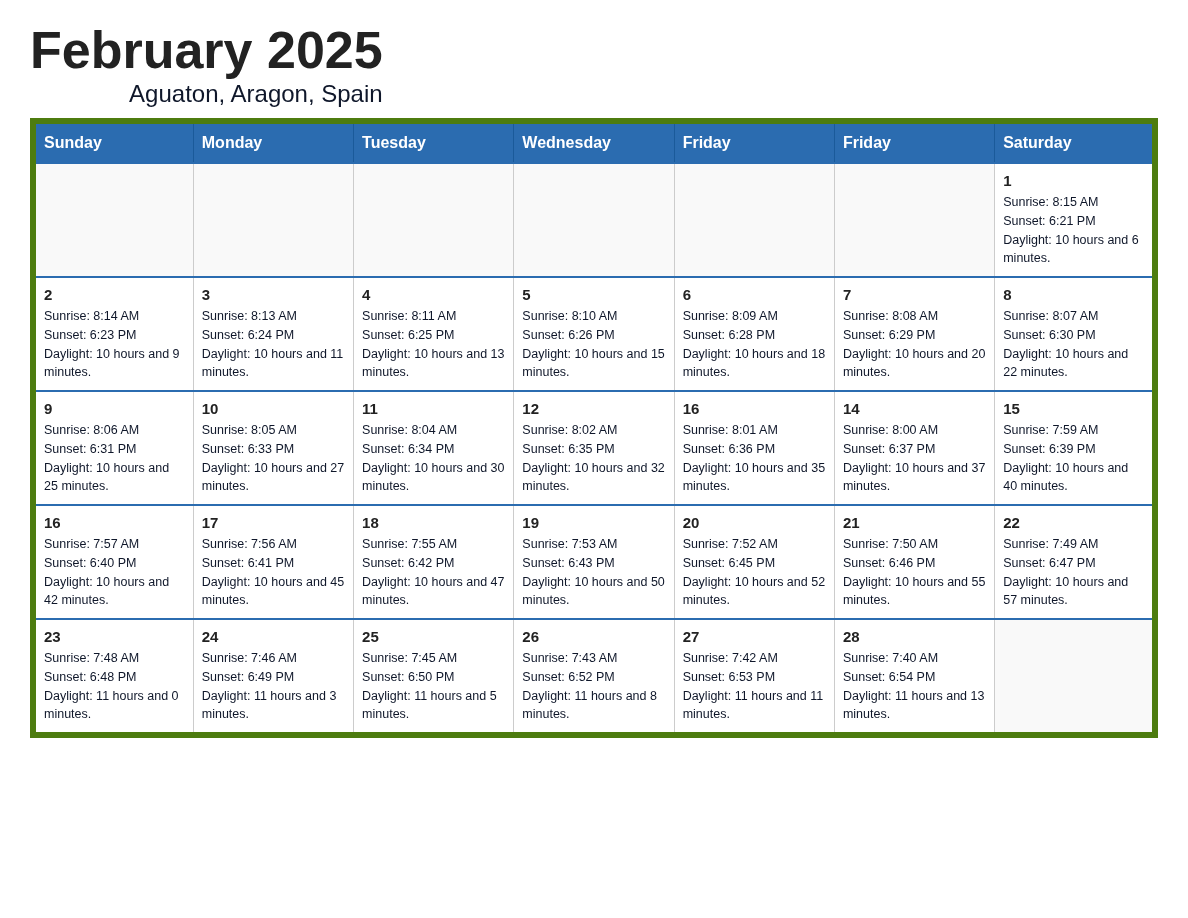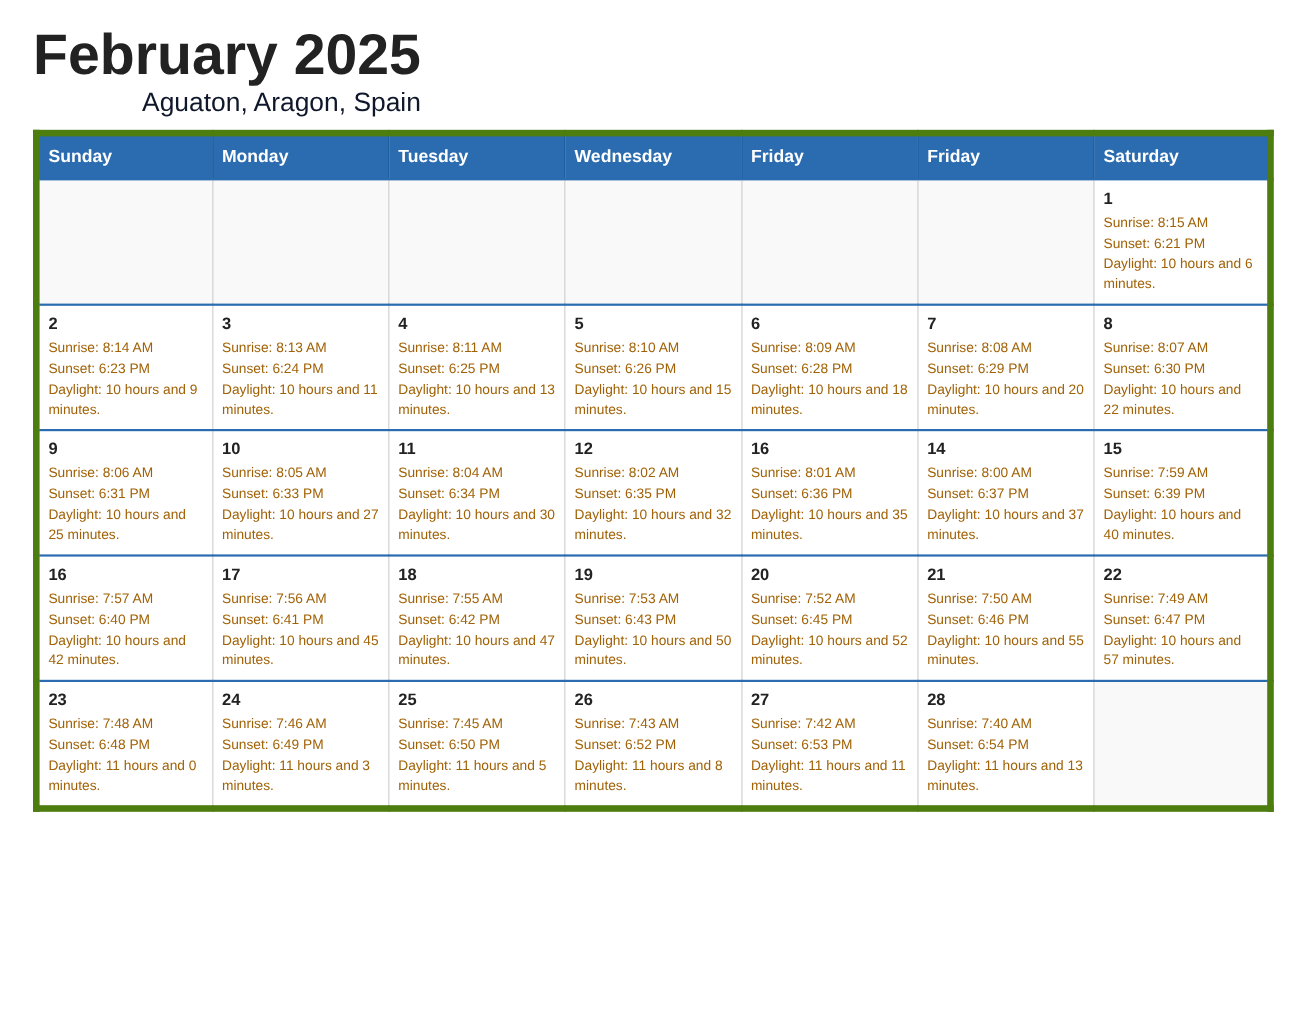--- a/index.html
+++ b/index.html
@@ -76,21 +76,21 @@
       height: 110px;
     }
     .day-num {
       font-size: 15px;
       font-weight: bold;
       margin-bottom: 4px;
       color: #222;
     }
     .day-info {
       font-size: 12.5px;
-      color: #a16207;
+      color: #0f172a;
       line-height: 1.5;
     }
     .empty-cell {
       background: #f9f9f9;
     }
   </style>
 </head>
 <body>
 
 <div class="header">

